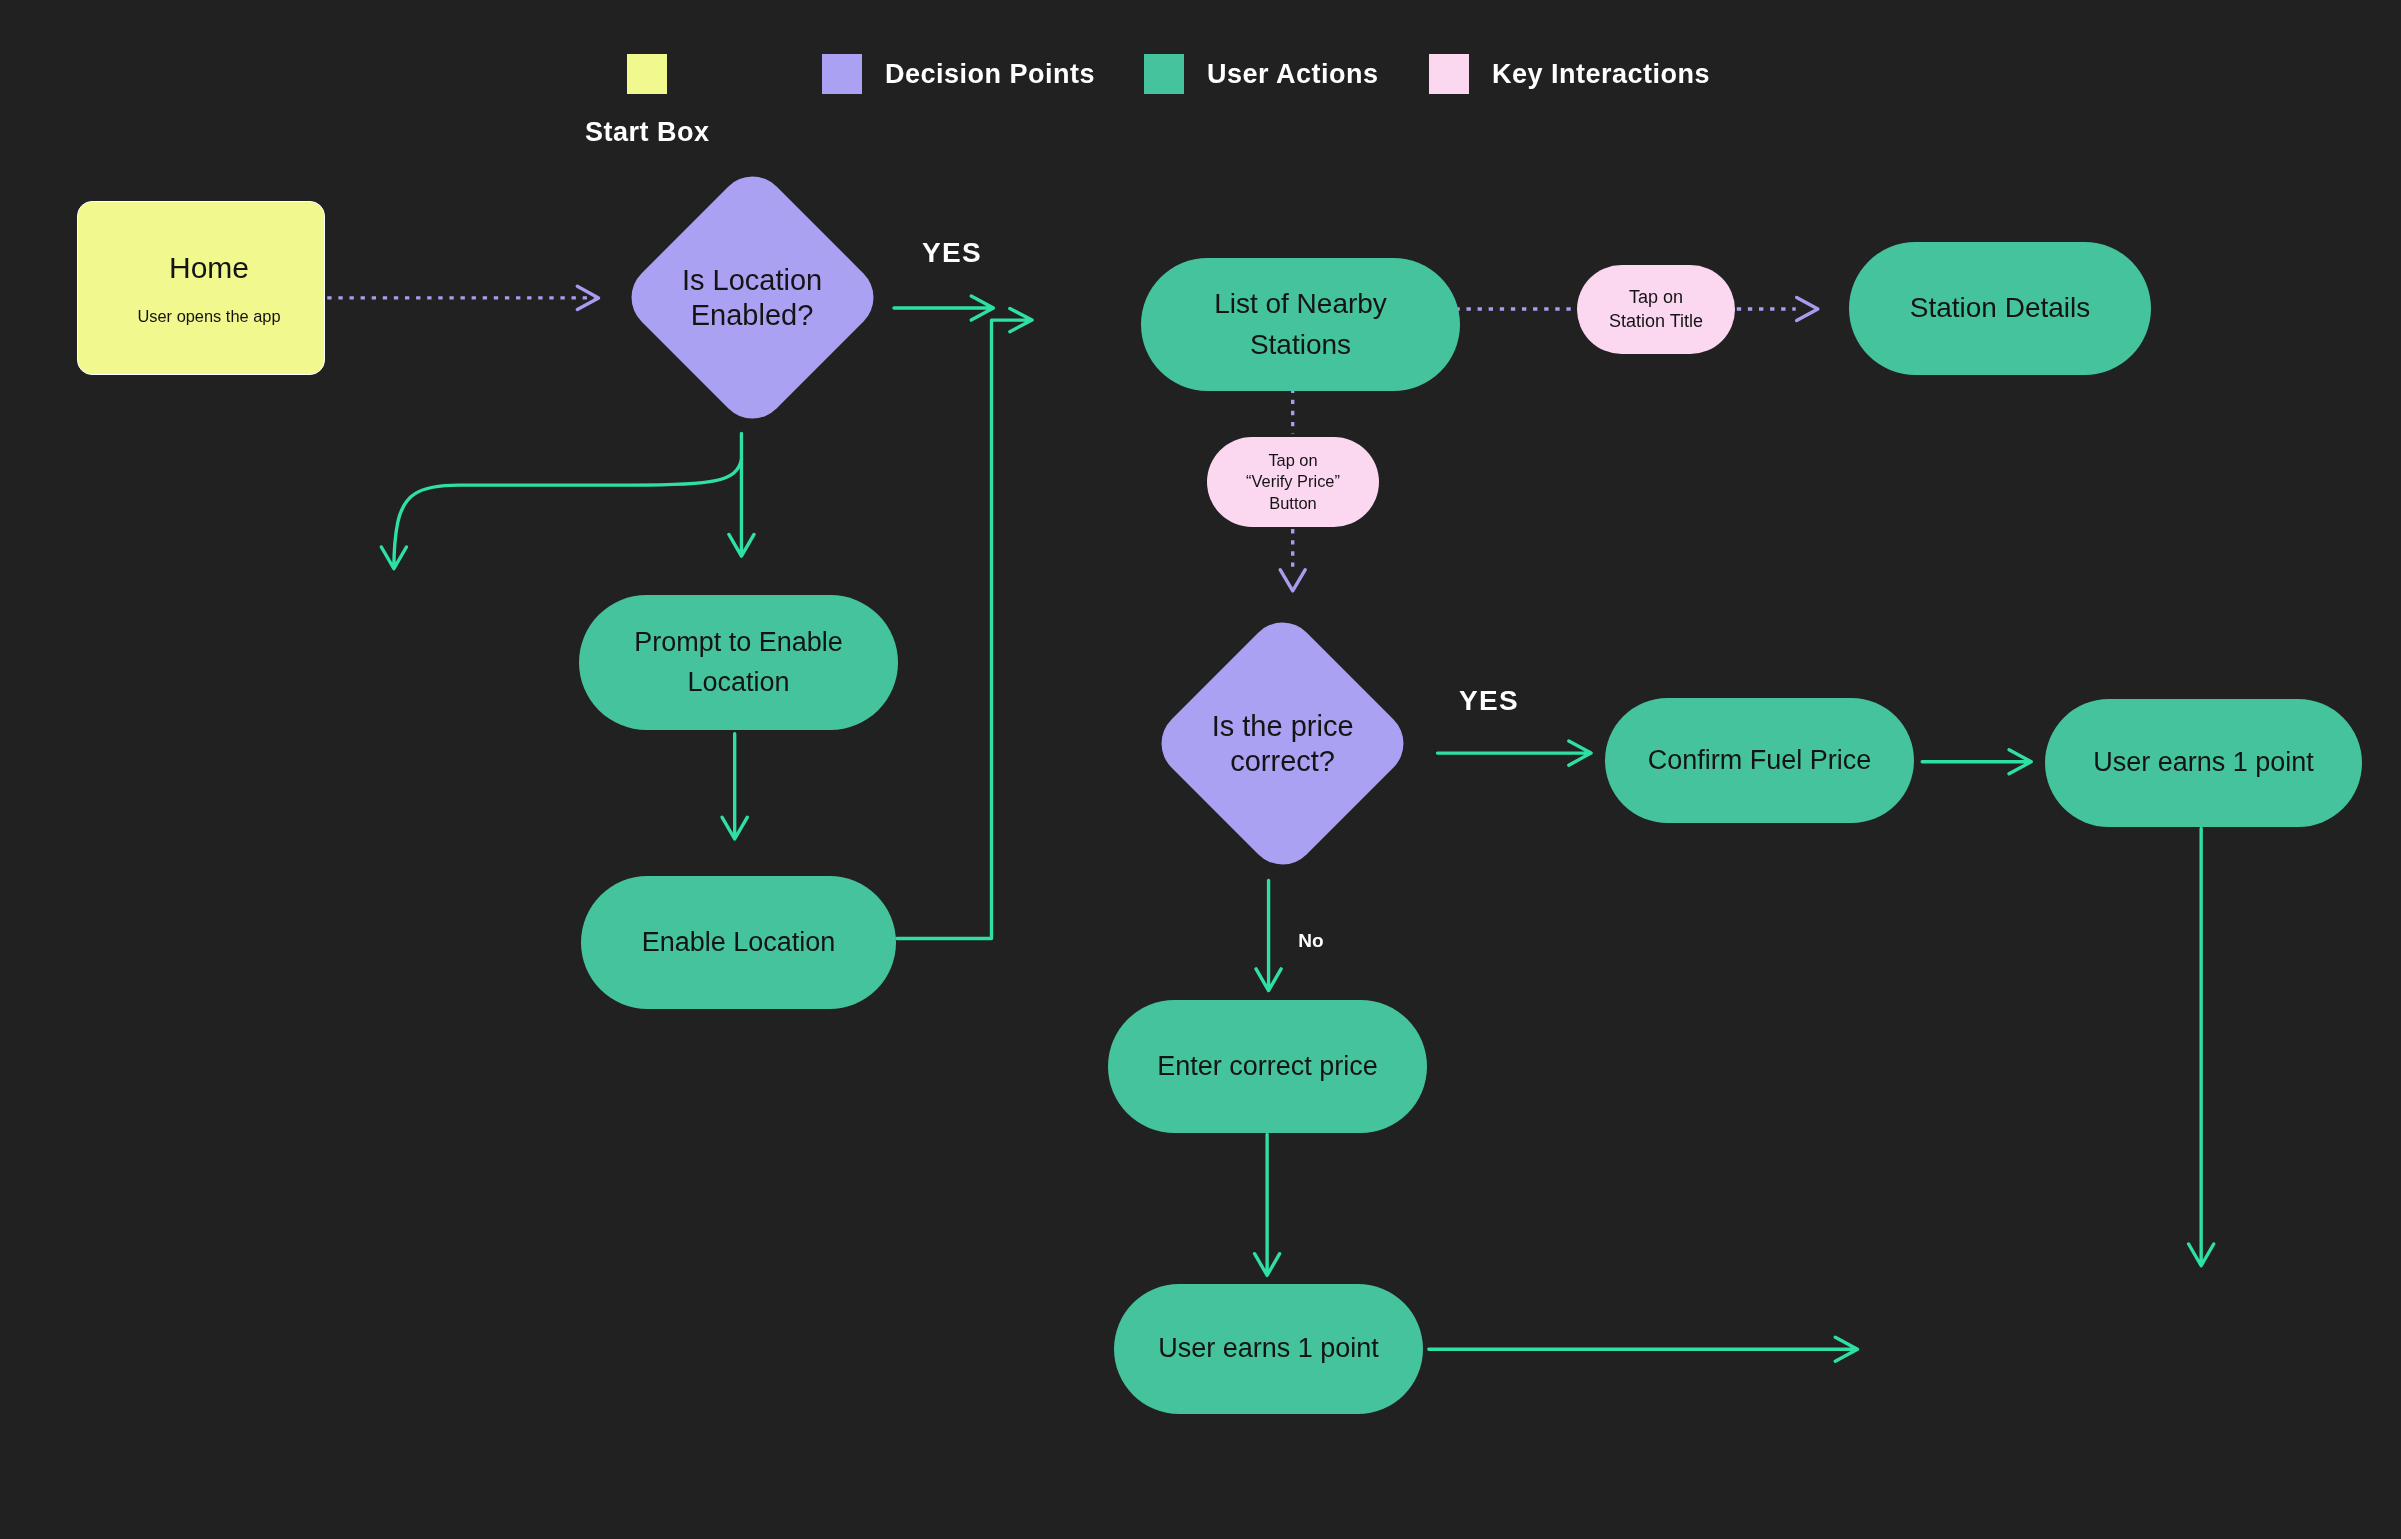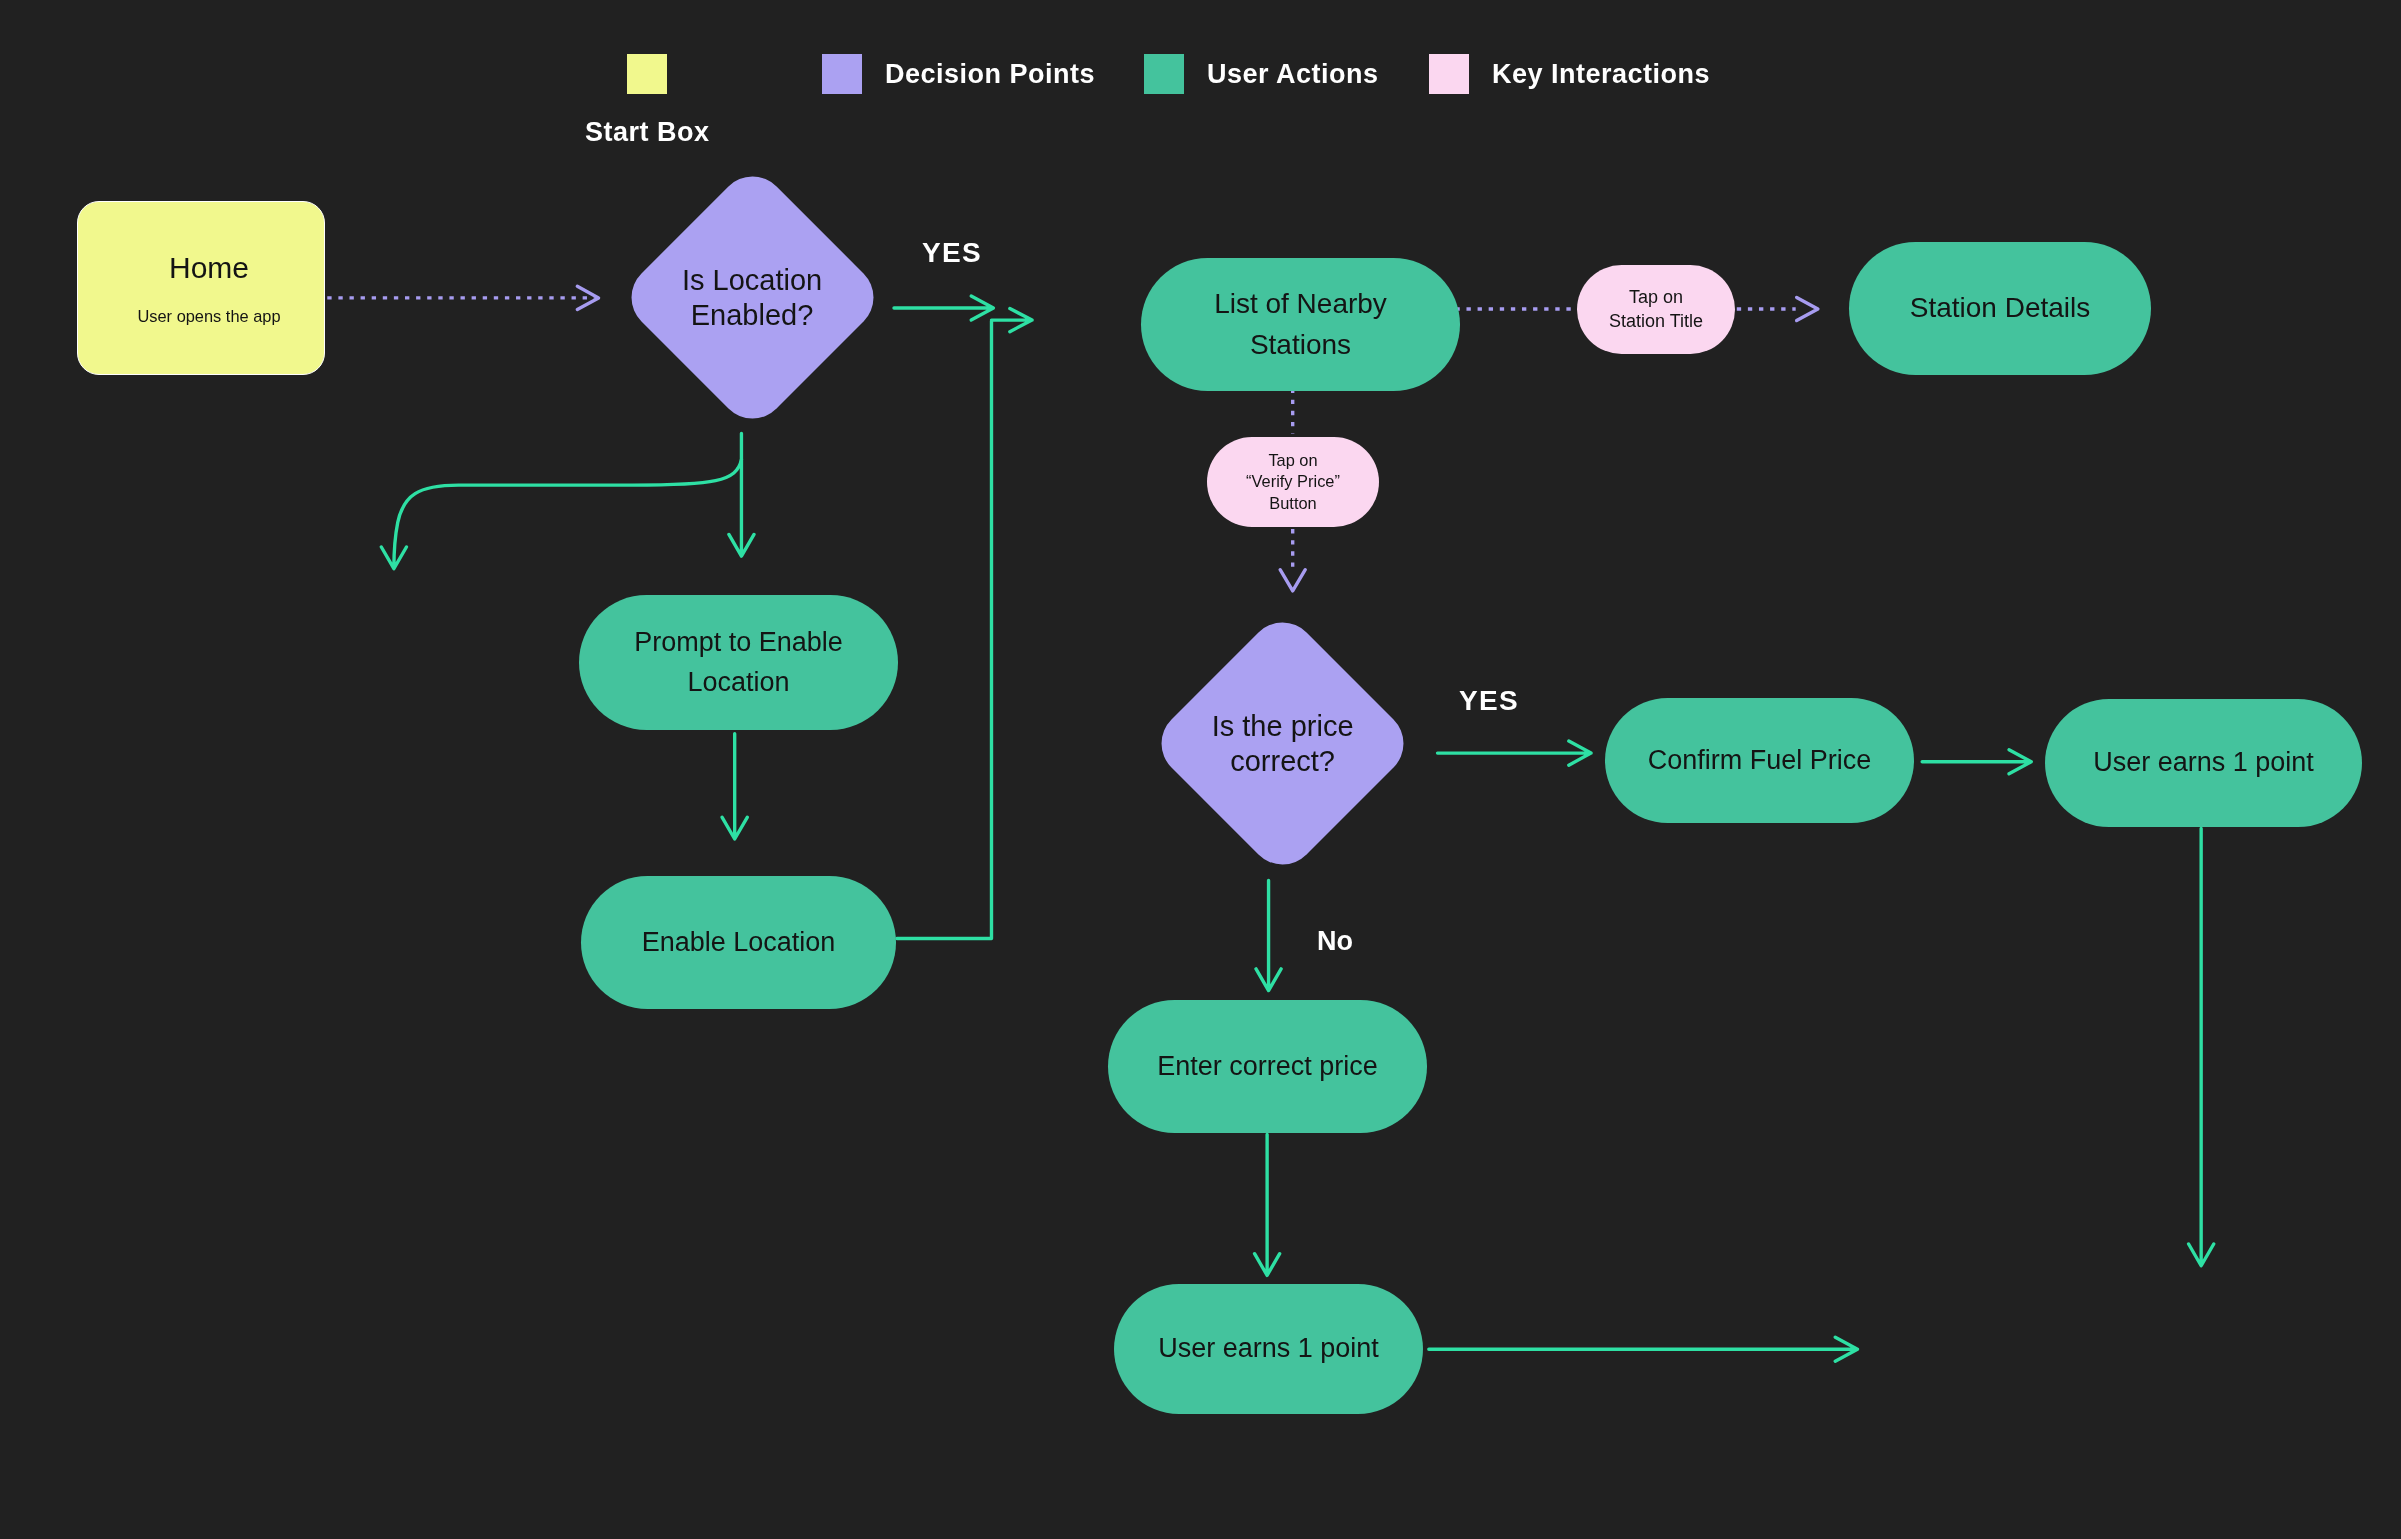--- a/index.html
+++ b/index.html
@@ -30,21 +30,21 @@
   .sw-decision{background:var(--purple);}
   .sw-actions{background:var(--teal);}
   .sw-interactions{background:var(--pink);}
 
   
   .node{position:absolute;display:flex;align-items:center;justify-content:center;
         text-align:center;color:var(--dark);white-space:pre-line;}
   .pill{background:var(--teal);border-radius:68px;font-size:27px;line-height:1.45;}
 
   #node-home{left:77px;top:201px;width:248px;height:174px;background:var(--yellow);
-             border:1.9px solid #ffffff;border-radius:22px;flex-direction:column;gap:22px;padding-left:16px;}
+             border:1.9px solid #ffffff;border-radius:15px;flex-direction:column;gap:22px;padding-left:16px;}
   .home-title{font-size:30px;font-weight:400;}
   .home-sub{font-size:16.4px;font-weight:400;}
 
   .diamond{position:absolute;background:var(--purple);border-radius:34px;
            transform:rotate(45deg);display:flex;align-items:center;justify-content:center;}
   #node-location-enabled{left:657px;top:202px;width:191px;height:191px;}
   #node-price-correct{left:1187px;top:648px;width:191px;height:191px;}
   .diamond-label{transform:rotate(-45deg);font-size:29px;line-height:1.2;text-align:center;
                  color:var(--dark);white-space:pre-line;}
 
@@ -60,21 +60,21 @@
   #node-confirmation{left:1918px;top:1293px;width:417px;height:153px;border-radius:77px;font-size:28px;}
 
   .pink-pill{background:var(--pink);border-radius:45px;line-height:1.3;}
   #node-tap-station{left:1577px;top:265px;width:158px;height:89px;font-size:18px;}
   #node-tap-verify{left:1207px;top:437px;width:172px;height:90px;font-size:16.4px;}
 
   
   .flow-label{position:absolute;transform:translate(-50%,-50%);color:#ffffff;font-weight:700;white-space:nowrap;}
   #label-yes-1{left:952px;top:253px;font-size:28px;letter-spacing:1.4px;}
   #label-yes-2{left:1489px;top:701px;font-size:28px;letter-spacing:1.4px;}
-  #label-no{left:1311px;top:941px;font-size:27px;margin-left:24px;}
+  #label-no{left:1311px;top:941px;font-size:19px;}
 
   
   .g{stroke:var(--green-line);stroke-width:7;fill:none;stroke-linecap:round;stroke-linejoin:round;}
   .pd{stroke:var(--purple-line);stroke-width:7;fill:none;stroke-dasharray:9 14;}
   .ph{stroke:var(--purple-line);stroke-width:7;fill:none;stroke-linecap:round;stroke-linejoin:round;}
 </style>
 </head>
 <body>
 
 <div id="canvas">

